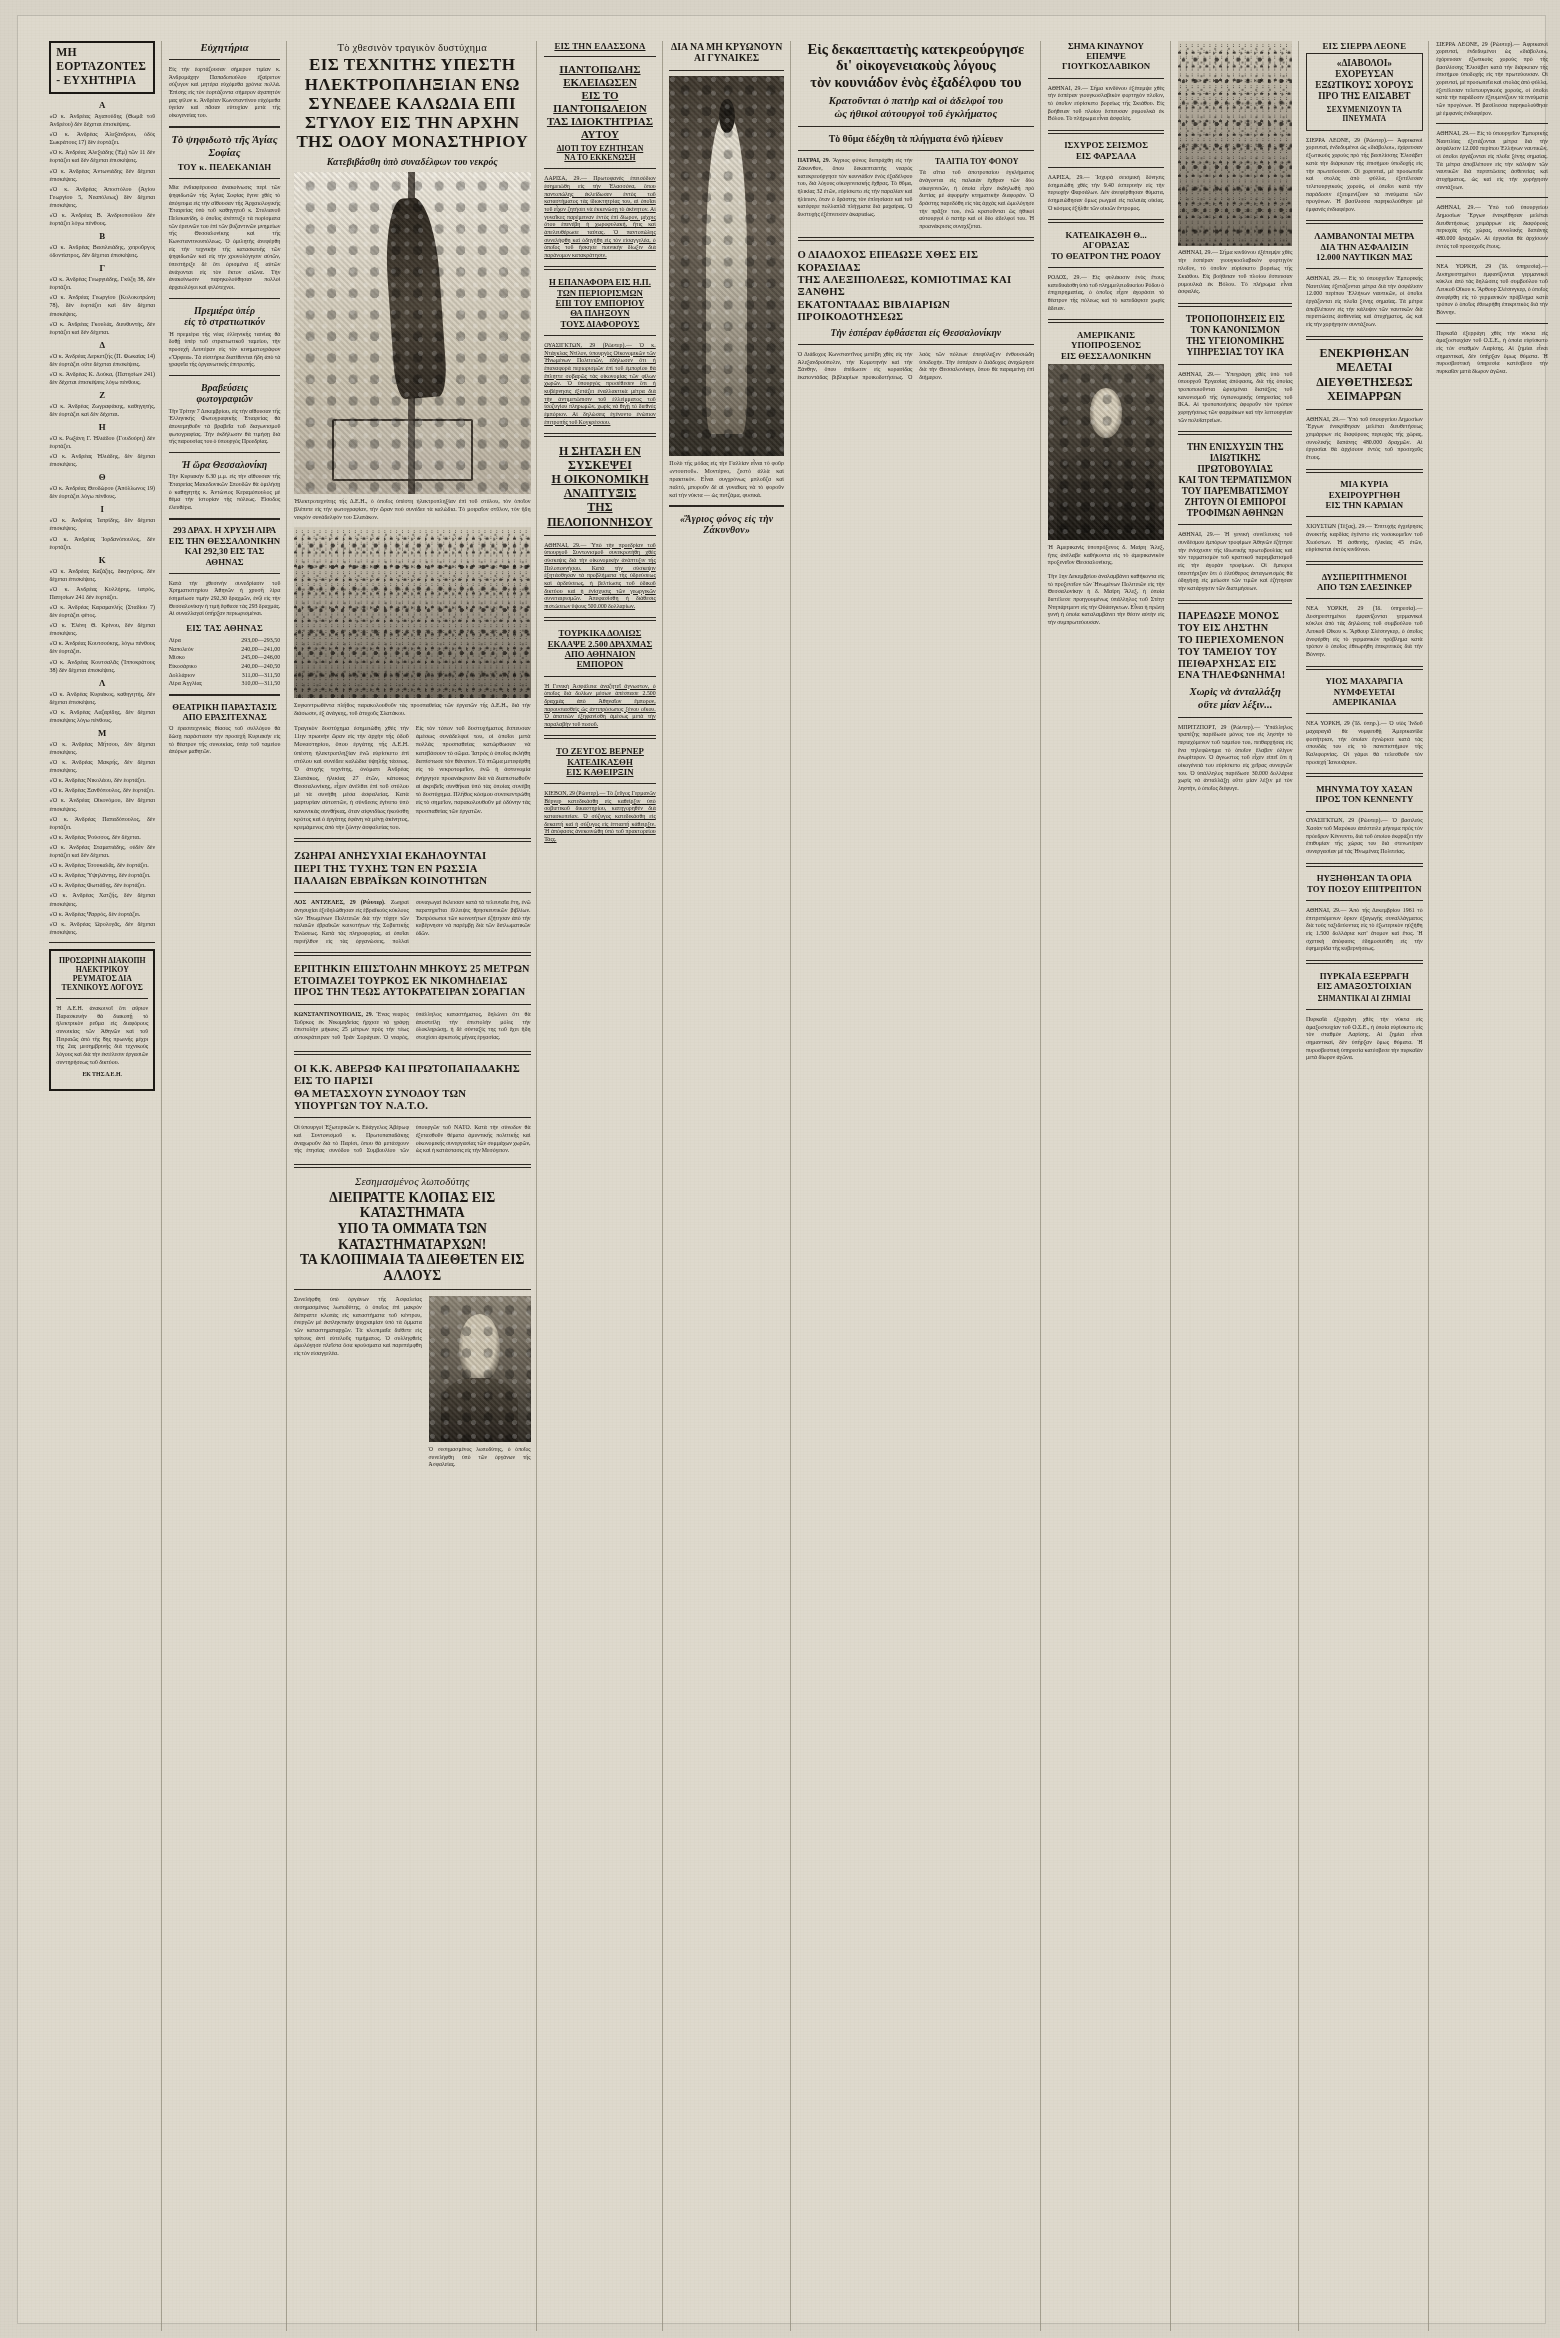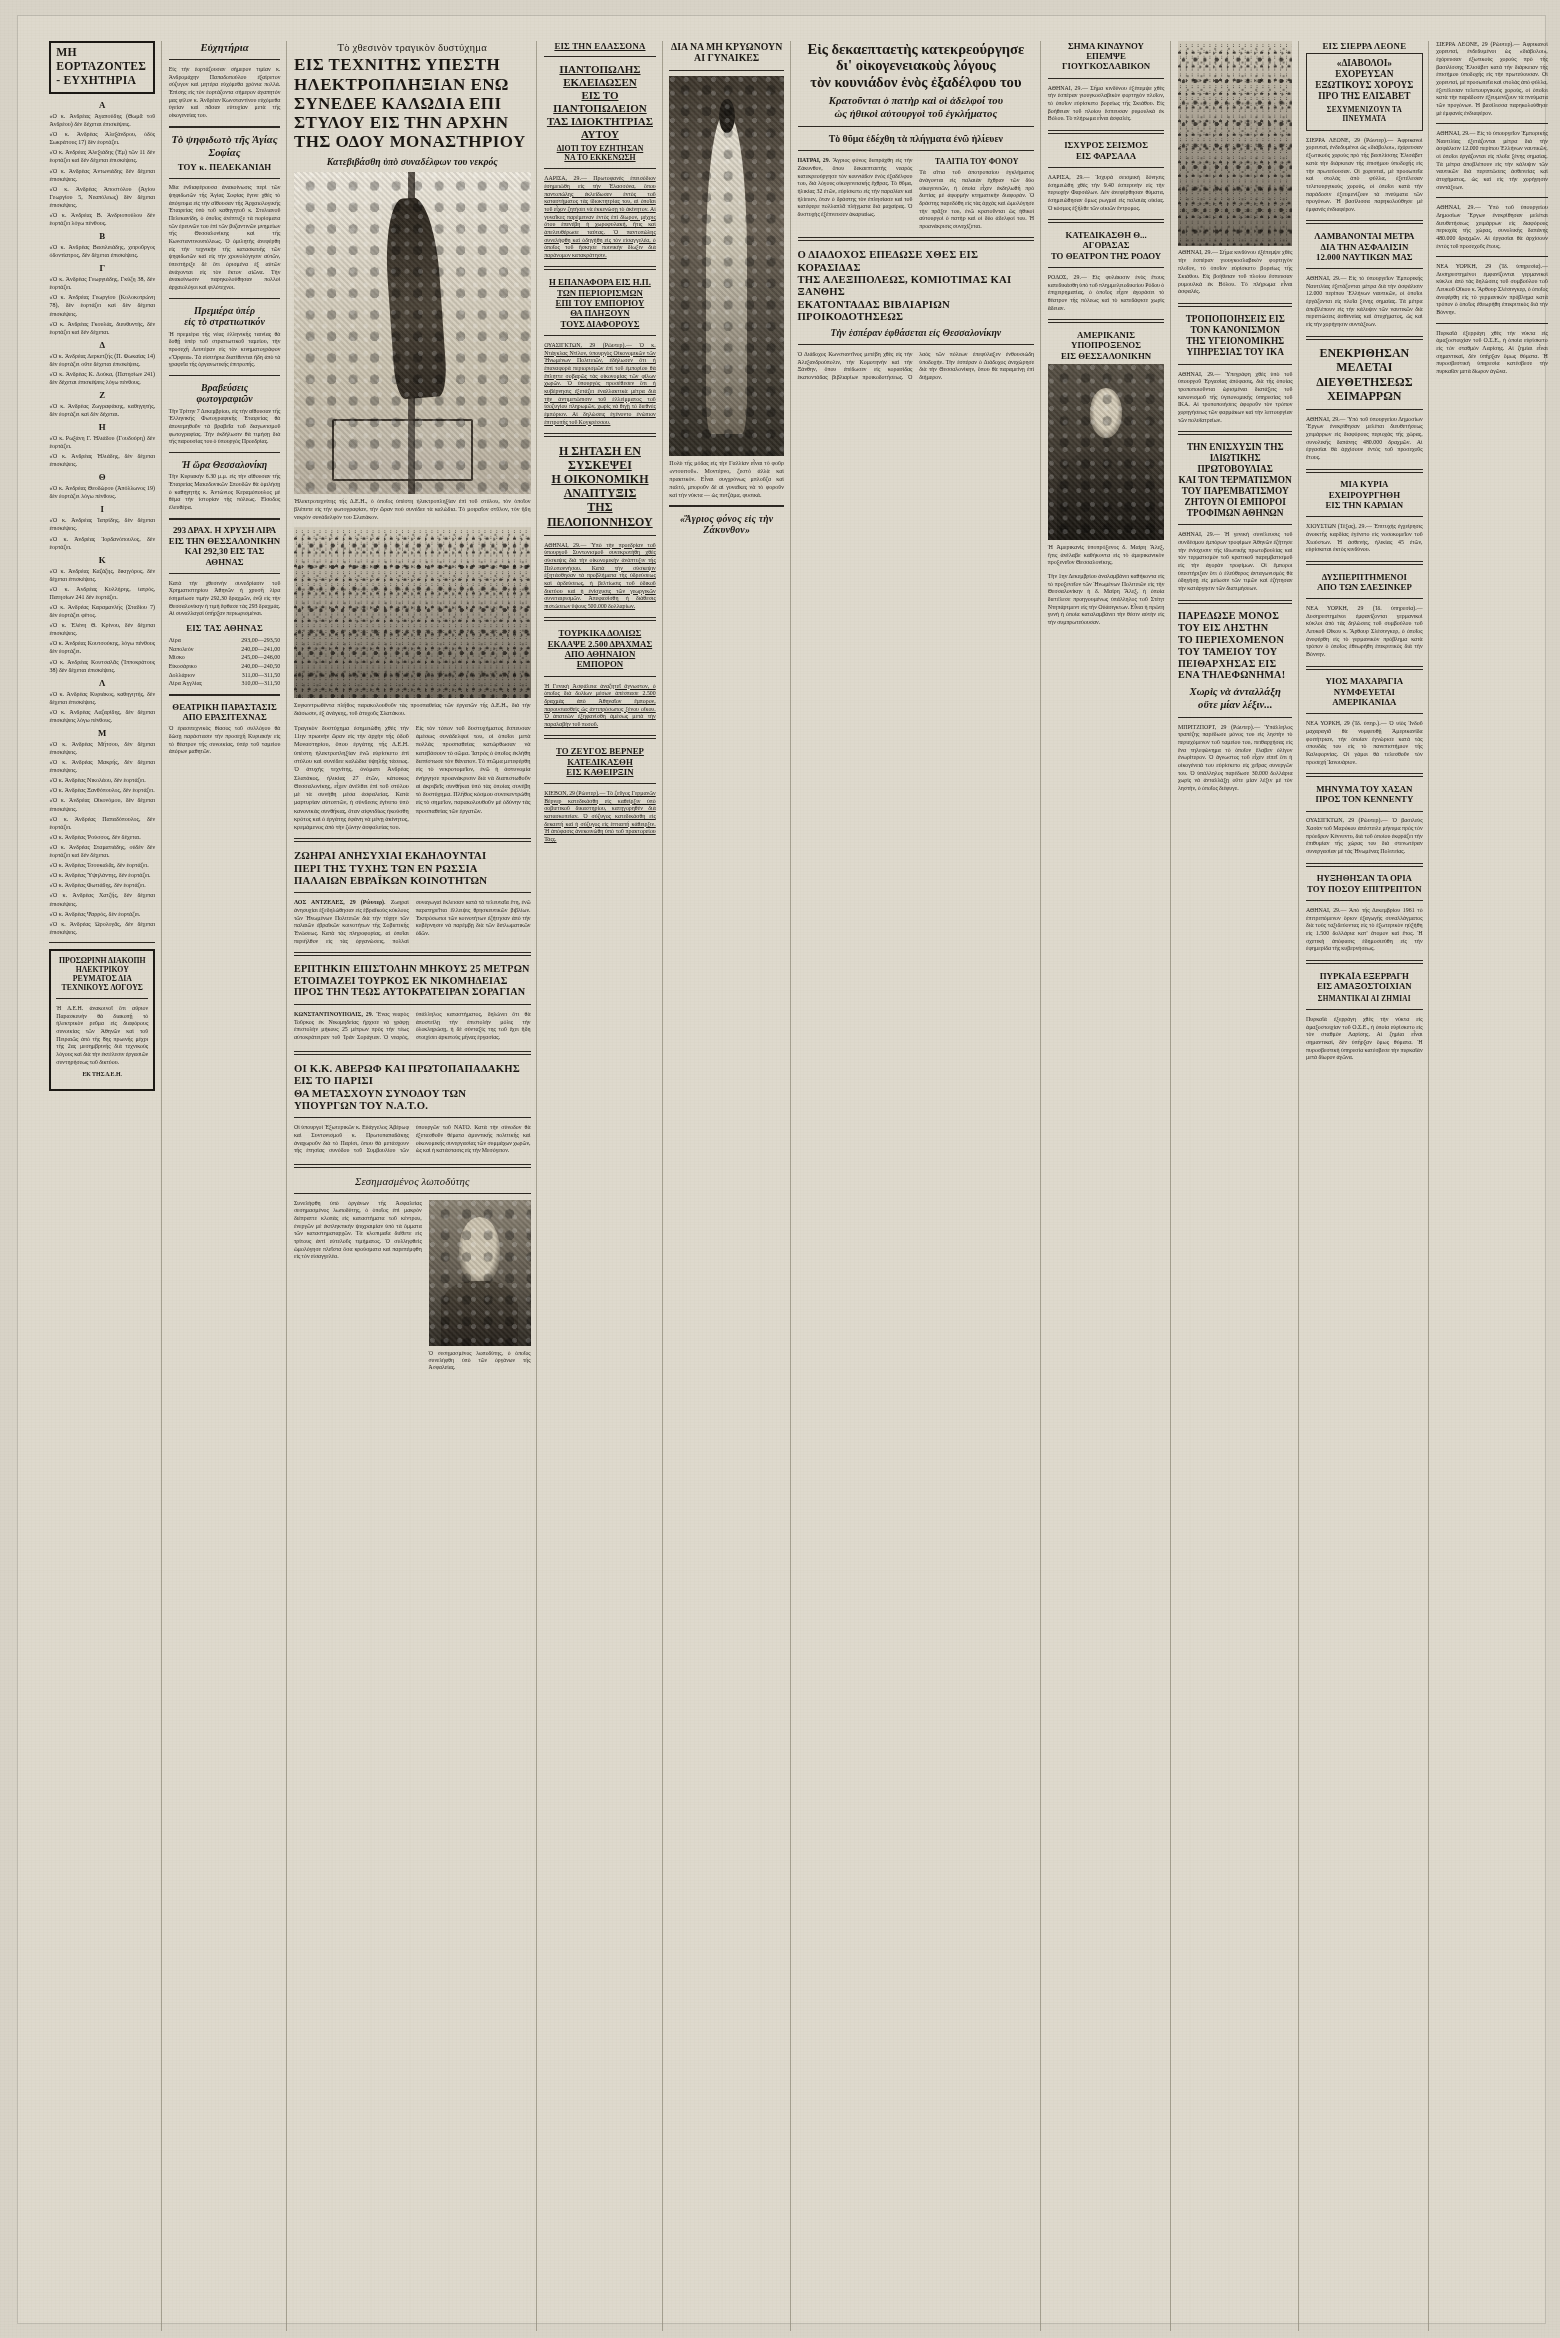--- a/index.html
+++ b/index.html
@@ -74,20 +74,21 @@
     border: 2px solid #1a1713;
     padding: 3.9px 4.9px 4.9px;
     margin-bottom: 5.9px;
     text-align: center;
   }
   .hl-xl {
     font-size: 16.6px;
     font-weight: bold;
     letter-spacing: 0.4px;
     line-height: 1.12;
+    text-align: center;
     margin: 0 0 4.9px;
   }
   .hl-lg {
     font-size: 14.6px;
     font-weight: bold;
     line-height: 1.14;
     text-align: center;
     margin: 0 0 3.9px;
   }
   .hl-md {
@@ -490,20 +491,23 @@
         <hr class="rule dbl">
         <div class="hl-md" style="white-space:pre-line;font-size:10.7px">ΟΙ Κ.Κ. ΑΒΕΡΩΦ ΚΑΙ ΠΡΩΤΟΠΑΠΑΔΑΚΗΣ ΕΙΣ ΤΟ ΠΑΡΙΣΙ
 ΘΑ ΜΕΤΑΣΧΟΥΝ ΣΥΝΟΔΟΥ ΤΩΝ ΥΠΟΥΡΓΩΝ ΤΟΥ Ν.Α.Τ.Ο.</div>
         <hr class="rule">
         <div class="twocol-body">
           <p class="body tiny">Οἱ ὑπουργοὶ Ἐξωτερικῶν κ. Εὐάγγελος Ἀβέρωφ καὶ Συντονισμοῦ κ. Πρωτοπαπαδάκης ἀναχωροῦν διὰ τὸ Παρίσι, ὅπου θὰ μετάσχουν τῆς ἐτησίας συνόδου τοῦ Συμβουλίου τῶν ὑπουργῶν τοῦ ΝΑΤΟ. Κατὰ τὴν σύνοδον θὰ ἐξετασθοῦν θέματα ἀμυντικῆς πολιτικῆς καὶ οἰκονομικῆς συνεργασίας τῶν συμμάχων χωρῶν, ὡς καὶ ἡ κατάστασις εἰς τὴν Μεσόγειον.</p>
         </div>
 
         <hr class="rule dbl">
         <div class="kicker" style="font-size:10.7px;font-style:italic;font-weight:normal">Σεσημασμένος λωποδύτης</div>
+        <div class="hl-lg" style="white-space:pre-line;font-size:13.7px">ΔΙΕΠΡΑΤΤΕ ΚΛΟΠΑΣ ΕΙΣ ΚΑΤΑΣΤΗΜΑΤΑ
+ΥΠΟ ΤΑ ΟΜΜΑΤΑ ΤΩΝ ΚΑΤΑΣΤΗΜΑΤΑΡΧΩΝ!
+ΤΑ ΚΛΟΠΙΜΑΙΑ ΤΑ ΔΙΕΘΕΤΕΝ ΕΙΣ ΑΛΛΟΥΣ</div>
         <hr class="rule">
         <div style="display:flex;gap:6.8px;align-items:flex-start">
           <div style="flex:1">
             <p class="body tiny">Συνελήφθη ὑπὸ ὀργάνων τῆς Ἀσφαλείας σεσημασμένος λωποδύτης, ὁ ὁποῖος ἐπὶ μακρὸν διέπραττε κλοπὰς εἰς καταστήματα τοῦ κέντρου, ἐνεργῶν μὲ ἐκπληκτικὴν ψυχραιμίαν ὑπὸ τὰ ὄμματα τῶν καταστηματαρχῶν. Τὰ κλοπιμαῖα διέθετε εἰς τρίτους ἀντὶ εὐτελοῦς τιμήματος. Ὁ συλληφθεὶς ὡμολόγησε πλεῖστα ὅσα κρούσματα καὶ παρεπέμφθη εἰς τὸν εἰσαγγελέα.</p>
           </div>
           <div style="width:102px">
             <div class="photo ph-man" style="height:146px">
               <div class="head"></div>
               <div class="torso"></div>
             </div>

